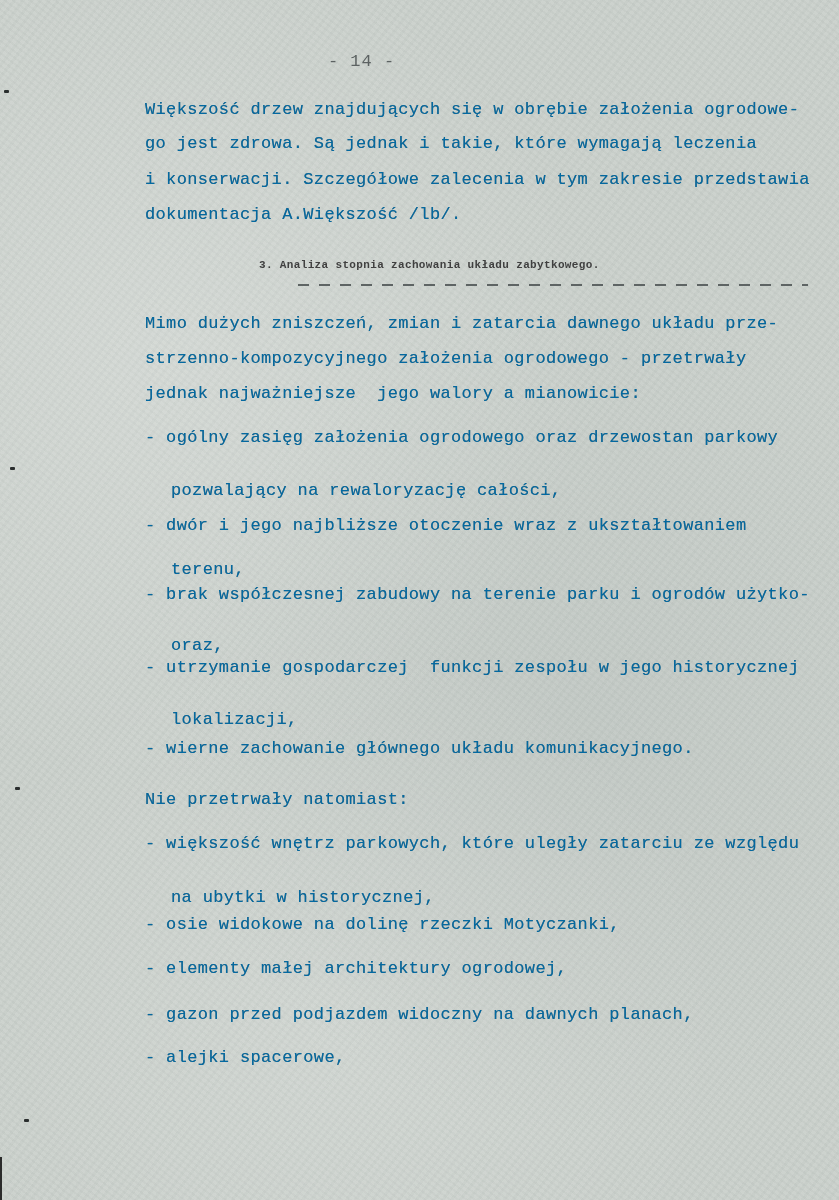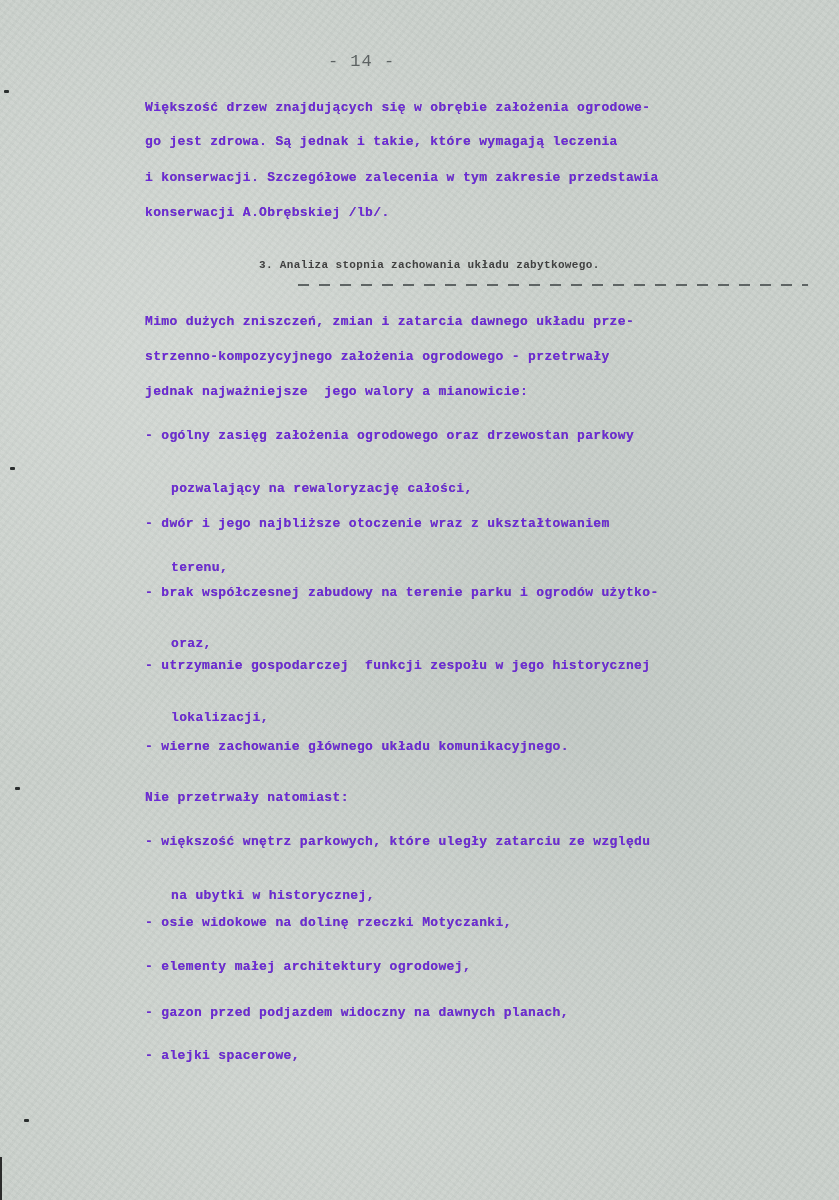--- a/index.html
+++ b/index.html
@@ -34,25 +34,25 @@
       width: 100%;
       text-align: center;
       font-size: 17px;
       letter-spacing: 1px;
       padding-left: 10px;
       box-sizing: border-box;
     }
     .line {
       position: absolute;
       left: 145px;
-      font-size: 13px;
+      font-size: 17px;
       letter-spacing: 0.35px;
       white-space: pre;
-      font-weight: bold;
-      color: #6d28d9;
+      font-weight: normal;
+      color: #0369a1;
       text-shadow: 0 0 0.6px rgba(60,66,66,0.6);
     }
     .indent { left: 171px; margin-top: 18px; }
     .heading {
       position: absolute;
       left: 259px;
       top: 247px;
       font-size: 11px;
       letter-spacing: 0.35px;
       white-space: pre;
@@ -99,21 +99,21 @@
   <div class="mark" style="left:4px; top:78px;"></div>
   <div class="mark" style="left:10px; top:455px;"></div>
   <div class="mark" style="left:15px; top:775px;"></div>
   <div class="mark" style="left:24px; top:1107px;"></div>
 
   <div class="page-number">- 14 -</div>
 
   <div class="line" style="top:88px;">Większość drzew znajdujących się w obrębie założenia ogrodowe-</div>
   <div class="line" style="top:122px;">go jest zdrowa. Są jednak i takie, które wymagają leczenia</div>
   <div class="line" style="top:158px;">i konserwacji. Szczegółowe zalecenia w tym zakresie przedstawia</div>
-  <div class="line" style="top:193px;">konserwacji A.Obrębskiej /lb/.</div>
+  <div class="line" style="top:193px;">dokumentacja A.Większość /lb/.</div>
 
   <div class="heading">3. Analiza stopnia zachowania układu zabytkowego.</div>
   <div class="heading-underline"></div>
 
   <div class="line" style="top:302px;">Mimo dużych zniszczeń, zmian i zatarcia dawnego układu prze-</div>
   <div class="line" style="top:372px;">jednak najważniejsze  jego walory a mianowicie:</div>
   <div class="line" style="top:337px;">strzenno-kompozycyjnego założenia ogrodowego - przetrwały</div>
 
   <div class="line" style="top:416px;">- ogólny zasięg założenia ogrodowego oraz drzewostan parkowy</div>
   <div class="line indent" style="top:451px;">pozwalający na rewaloryzację całości,</div>

